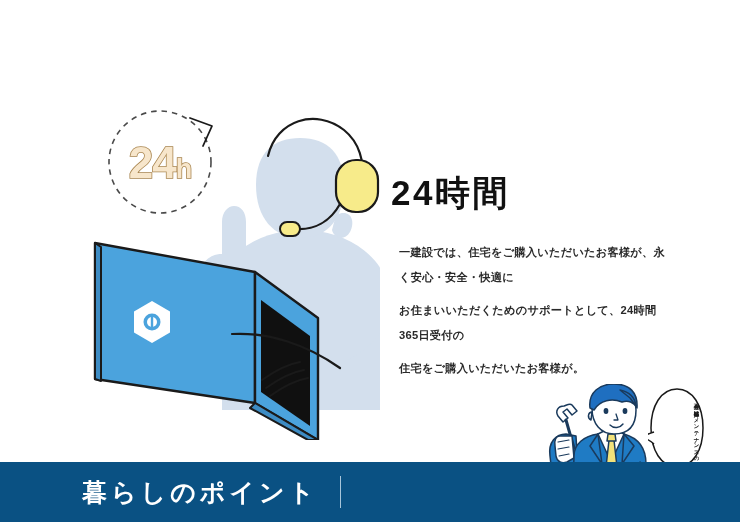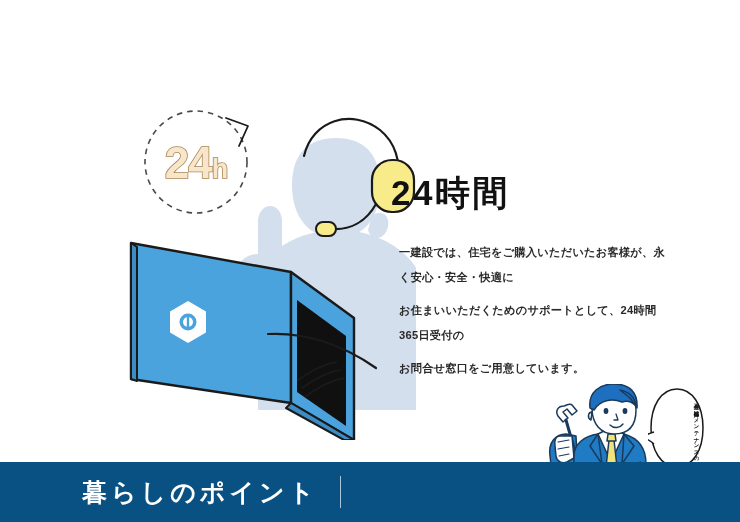--- a/index.html
+++ b/index.html
@@ -19,21 +19,20 @@
     overflow: hidden;
   }
 
   
   #illustration {
     position: absolute;
     left: 0px;
     top: 0px;
     width: 380px;
     height: 440px;
-    padding-left: 36px;
   }
 
   
   #text-block {
     position: absolute;
     left: 391px;
     top: 168px;
     width: 300px;
   }
   .headline {
@@ -205,21 +204,21 @@
       </g>
 
     </svg>
   </div>
 
   <div id="text-block">
     <div class="headline">24時間</div>
     <div id="body-copy">
       <p>一建設では、住宅をご購入いただいたお客様が、永く安心・安全・快適に</p>
       <p>お住まいいただくためのサポートとして、24時間365日受付の</p>
-      <p>お問合せ窓口をご用意しています。</p>
+      <p>住宅をご購入いただいたお客様が。</p>
     </div>
   </div>
 
   <div id="worker">
     <svg width="140" height="138" viewBox="0 0 140 138" xmlns="http://www.w3.org/2000/svg">
       <g stroke="#1a3a5c" stroke-width="1.5" stroke-linejoin="round" stroke-linecap="round">
 
         <path d="M 14 72 C 12 58, 20 50, 30 50 L 40 52 L 42 88 L 16 90 Z" fill="#1f7bc4"></path>
 
         <g>

